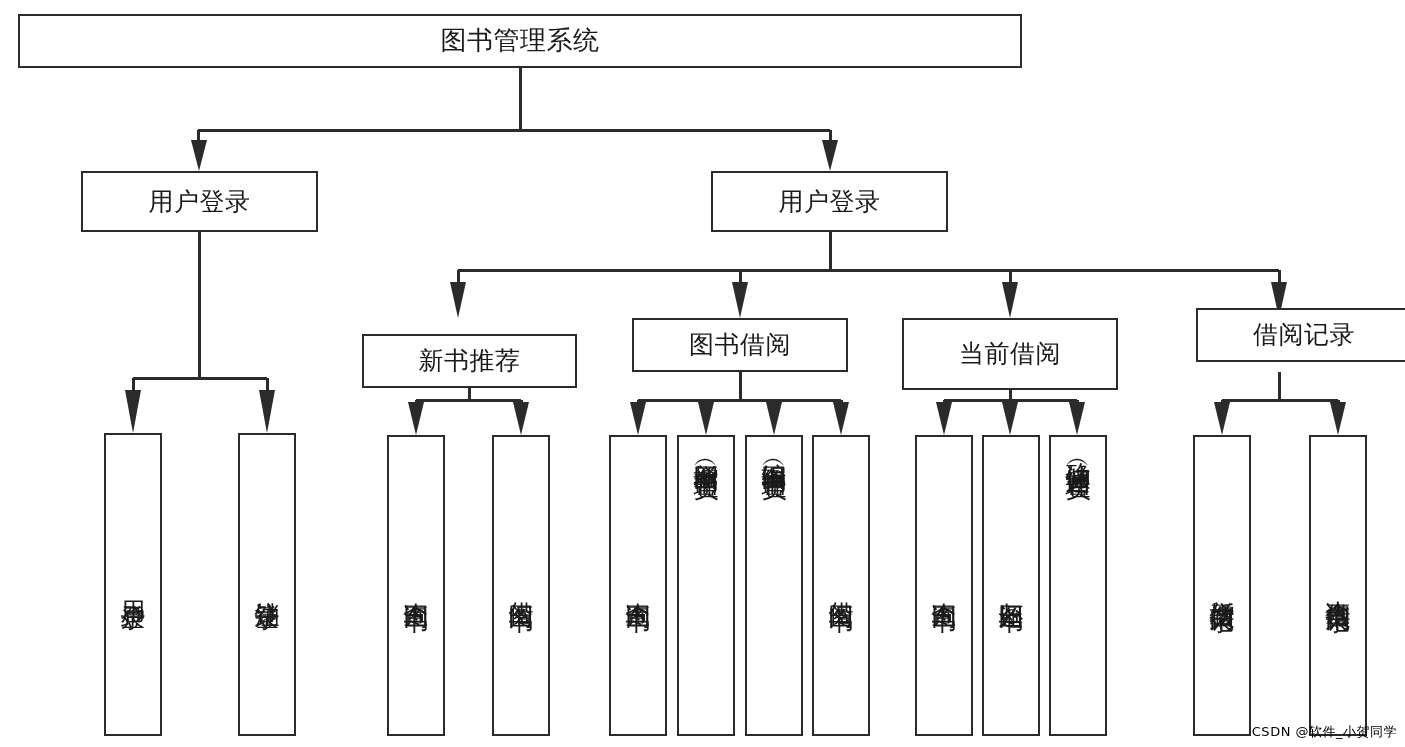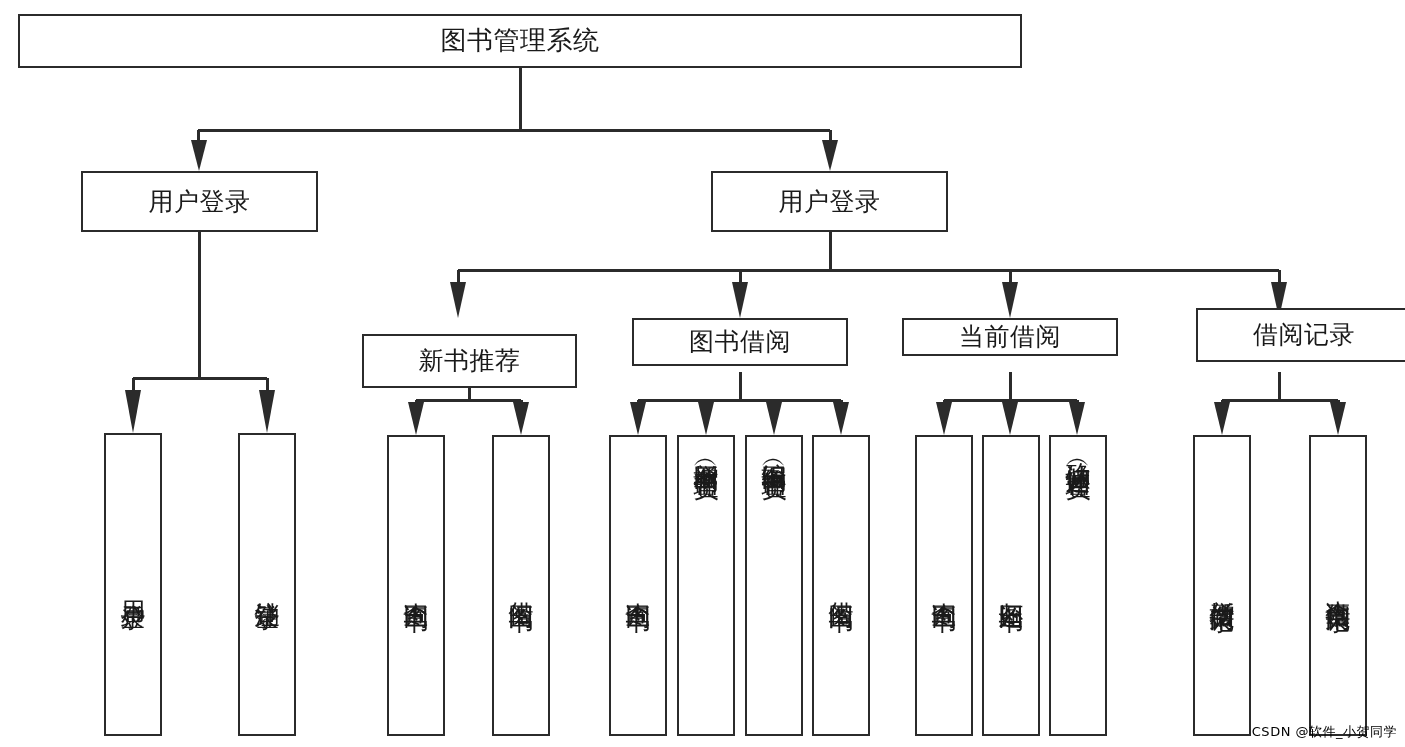--- a/index.html
+++ b/index.html
@@ -168,24 +168,24 @@
   <div class="node horiz" style="left:81px; top:171px; width:237px; height:61px;">
     <span class="node-label">用户登录</span>
   </div>
   <div class="node horiz" style="left:711px; top:171px; width:237px; height:61px;">
     <span class="node-label">用户登录</span>
   </div>
 
   <div class="node horiz" style="left:362px; top:334px; width:215px; height:54px;">
     <span class="node-label">新书推荐</span>
   </div>
-  <div class="node horiz" style="left:632px; top:318px; width:216px; height:48px;">
+  <div class="node horiz" style="left:632px; top:318px; width:216px; height:54px;">
     <span class="node-label">图书借阅</span>
   </div>
-  <div class="node horiz" style="left:902px; top:318px; width:216px; height:38px;">
+  <div class="node horiz" style="left:902px; top:318px; width:216px; height:72px;">
     <span class="node-label">当前借阅</span>
   </div>
   <div class="node horiz" style="left:1172px; top:308px; width:216px; height:54px;margin-left:24px;">
     <span class="node-label">借阅记录</span>
   </div>
 
   <div class="node vert centered" style="left:104px; top:433px; width:58px; height:303px;">
     <span class="node-label">用户登录</span>
   </div>
   <div class="node vert centered" style="left:238px; top:433px; width:58px; height:303px;">

